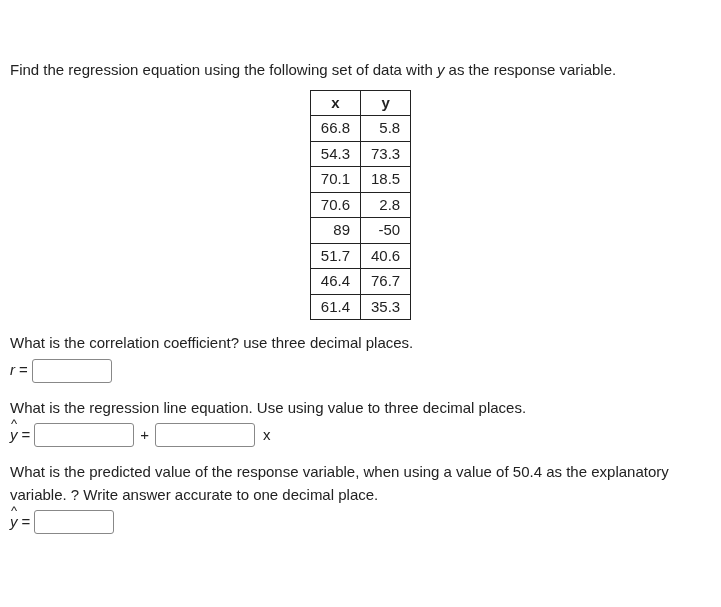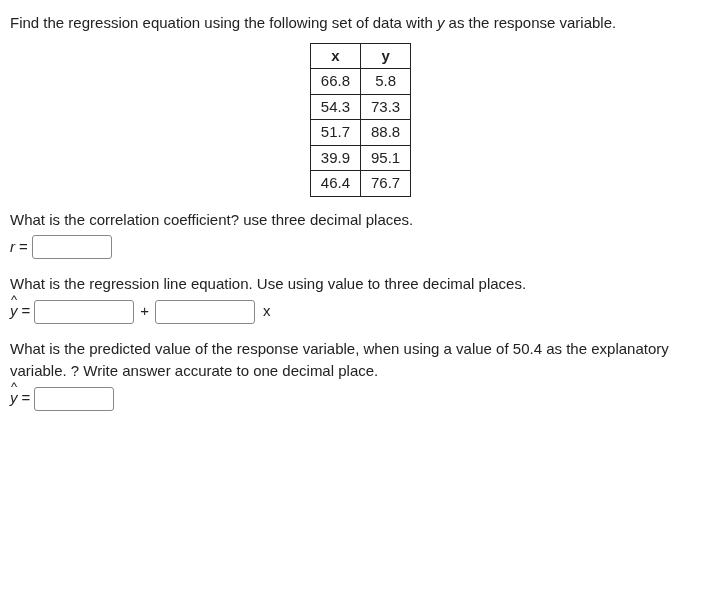--- a/index.html
+++ b/index.html
@@ -5,30 +5,30 @@
     * { box-sizing: border-box; }
     body {
       font-family: Arial, Helvetica, sans-serif;
       font-size: 15px;
       color: #222;
       margin: 0;
       padding: 12px 10px;
       width: 721px;
       line-height: 1.5;
     }
-    .instruction { margin-bottom: 8px; }
+    .instruction { margin-bottom: 8px; margin-top: 47px; }
     .italic { font-style: italic; }
     .data-table {
       border-collapse: collapse;
       margin: 4px auto 12px auto;
     }
     .data-table th, .data-table td {
       border: 1px solid #222;
       padding: 1px 10px;
-      text-align: center;
+      text-align: right;
       min-width: 46px;
       font-size: 15px;
     }
     .data-table th { text-align: center; font-weight: bold; }
     .question { margin-top: 4px; margin-bottom: 4px; }
     .input-row { display: flex; align-items: center; gap: 4px; margin-bottom: 14px; }
     .yhat-sym { position: relative; display: inline-block; font-style: italic; }
     .yhat-sym::before {
       content: "^";
       position: absolute;
@@ -66,30 +66,42 @@
   <tbody id="table-body">
       <tr>
         <td>66.8</td>
         <td>5.8</td>
       </tr>
       <tr>
         <td>54.3</td>
         <td>73.3</td>
       </tr>
       <tr>
-        <td>51.7</td>
-        <td>88.8</td>
+        <td>70.1</td>
+        <td>18.5</td>
       </tr>
       <tr>
-        <td>39.9</td>
-        <td>95.1</td>
+        <td>70.6</td>
+        <td>2.8</td>
+      </tr>
+      <tr>
+        <td>89</td>
+        <td>-50</td>
+      </tr>
+      <tr>
+        <td>51.7</td>
+        <td>40.6</td>
       </tr>
       <tr>
         <td>46.4</td>
         <td>76.7</td>
+      </tr>
+      <tr>
+        <td>61.4</td>
+        <td>35.3</td>
       </tr>
     </tbody>
 </table>
 
 <div class="question">What is the correlation coefficient? use three decimal places.</div>
 <div class="input-row">
   <span class="italic">r</span>
     <span> = </span>
   <input type="text" class="input-small" style="">
 </div>

